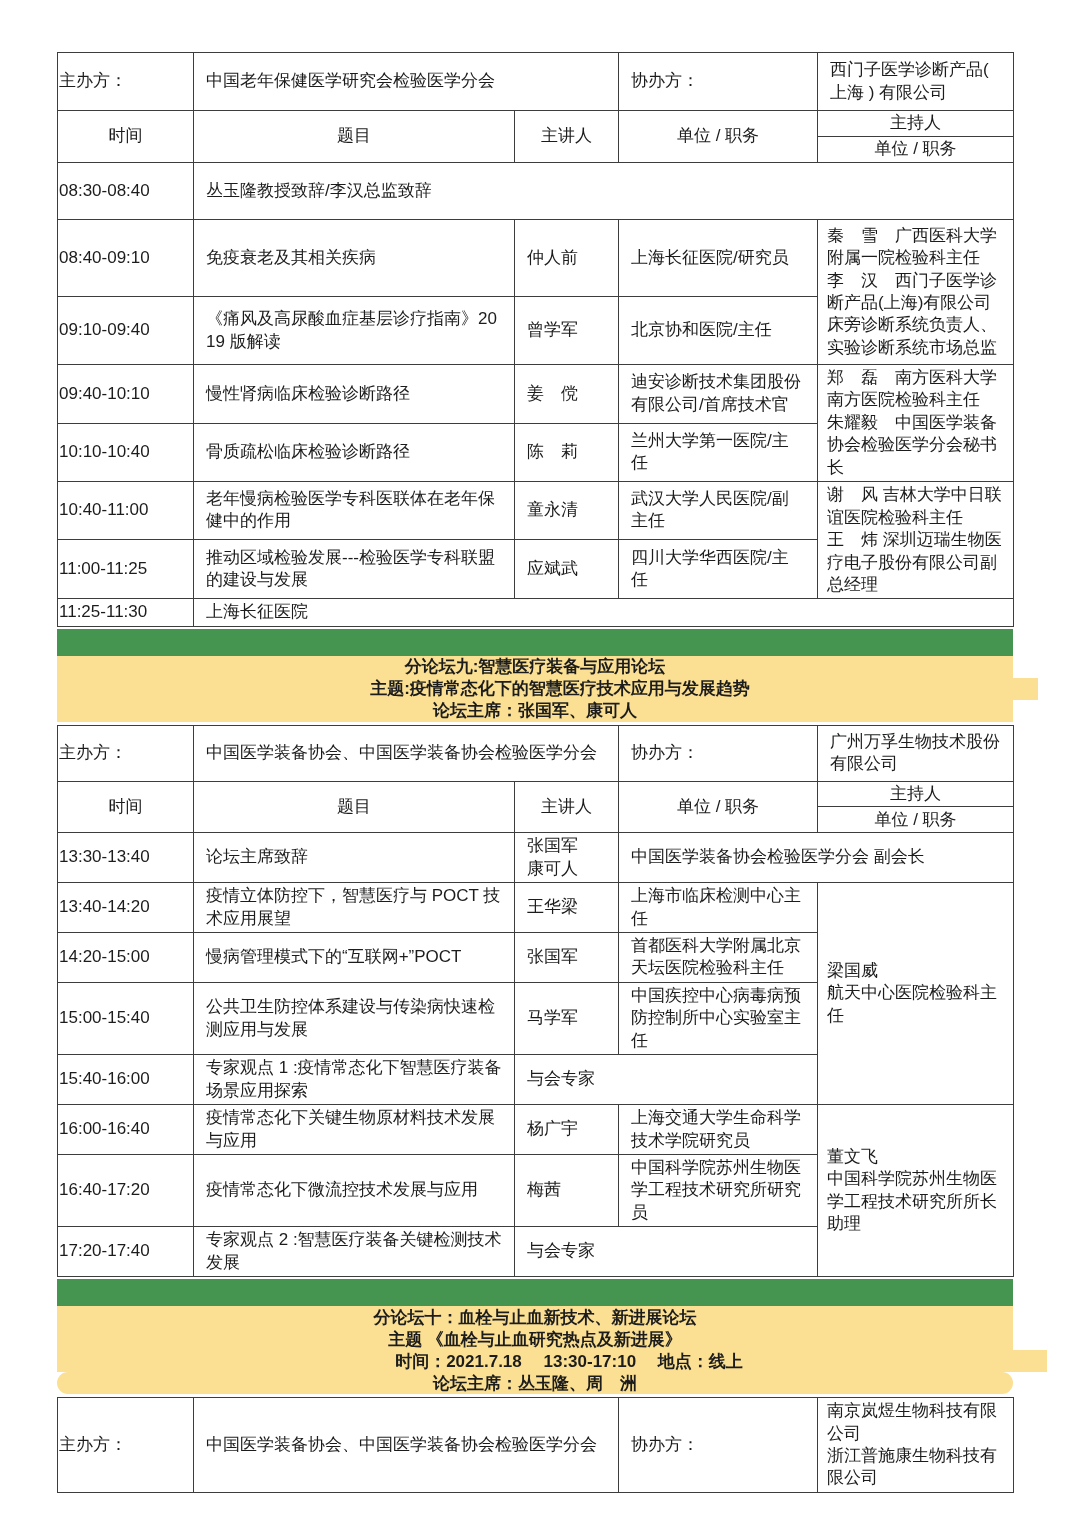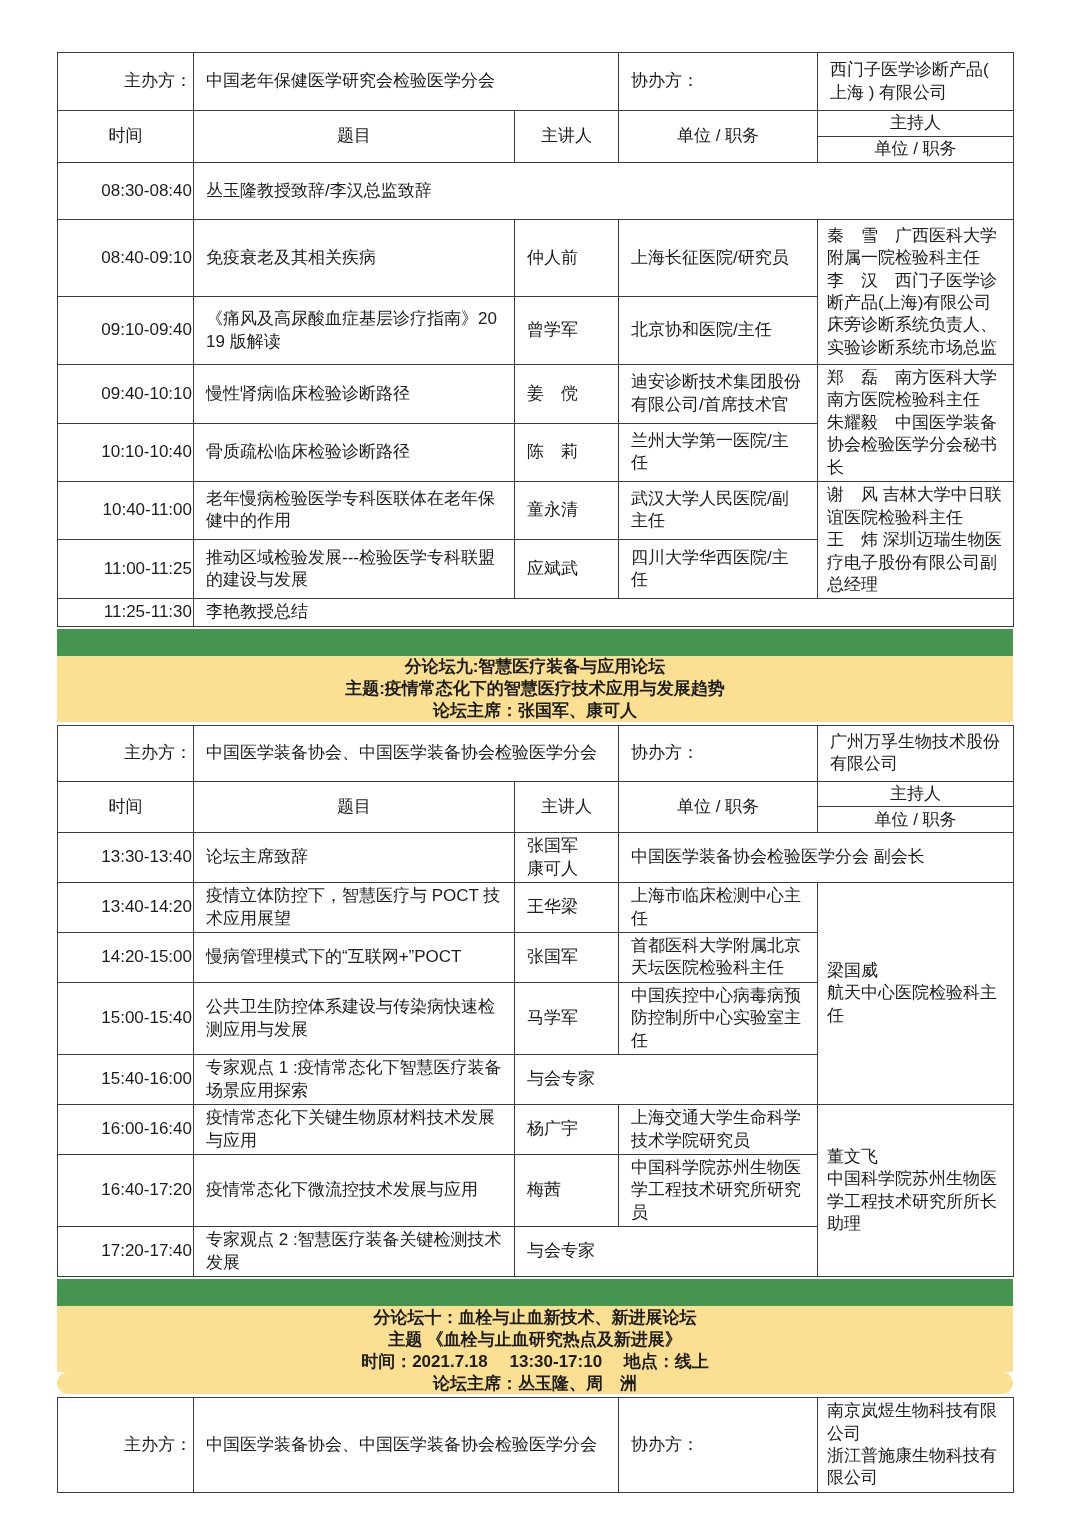--- a/index.html
+++ b/index.html
@@ -2,21 +2,21 @@
 <html><head>
 <meta charset="utf-8">
 <style>
   html,body{margin:0;padding:0;background:#ffffff;}
   body{font-family:"Liberation Sans","DejaVu Sans",sans-serif;color:#1c1c1c;}
   .page{position:relative;width:1080px;height:1528px;background:#ffffff;overflow:hidden;}
   .doc{margin-left:57px;padding-top:52px;width:958px;}
   table.grid{border-collapse:collapse;table-layout:fixed;width:956px;}
   table.grid td,table.grid th{border:1px solid #3d3d3d;font-size:17px;font-weight:normal;
     line-height:1.32;vertical-align:middle;overflow:hidden;word-break:break-all;}
-  td.c{text-align:right;}
+  td.c{text-align:left;}
   td.l{text-align:left;padding:2px 12px;}
   td.host{text-align:left;padding:2px 9px;}
   th.hdr{font-weight:bold;text-align:center;font-size:17px;}
   .pre{white-space:pre-line;}
   .vtop{vertical-align:top !important;padding-top:3px;}
   .band-green{width:956px;height:27px;margin-top:2px;}
   .band-yellow{width:956px;height:22px;margin-top:0;display:flex;align-items:center;
     justify-content:center;font-weight:bold;font-size:17px;}
   .gap3{height:3px;}
 </style>
@@ -92,30 +92,30 @@
 王　炜 深圳迈瑞生物医疗电子股份有限公司副总经理</td>
     </tr>
     <tr style="height:57px">
       <td class="c">11:00-11:25</td>
       <td class="l">推动区域检验发展---检验医学专科联盟的建设与发展</td>
       <td class="l">应斌武</td>
       <td class="l">四川大学华西医院/主任</td>
     </tr>
     <tr style="height:27px">
       <td class="c">11:25-11:30</td>
-      <td class="l" colspan="4">李艳教授总结</td>
+      <td class="l" colspan="4">上海长征医院</td>
     </tr>
   </tbody>
       </table>
 
   <div class="band-green" style="background: rgb(69, 149, 81);"></div>
   <div class="band-yellow" style="background: rgb(251, 224, 147);">
         <span>分论坛九:智慧医疗装备与应用论坛</span>
       </div>
-  <div class="band-yellow" style="background: rgb(251, 224, 147);">
+  <div class="band-yellow" style="background: rgb(251, 224, 147); padding-left: 25px;">
         <span>主题:疫情常态化下的智慧医疗技术应用与发展趋势</span>
       </div>
   <div class="band-yellow" style="background: rgb(251, 224, 147); justify-content: center;">
         <span>论坛主席：张国军、康可人</span>
       </div>
   <div class="gap3"></div>
 
   <table class="grid">
     <colgroup>
       <col style="width:136px">
@@ -195,21 +195,21 @@
   </tbody>
       </table>
 
   <div class="band-green" style="background: rgb(69, 149, 81);"></div>
   <div class="band-yellow" style="background: rgb(251, 224, 147); align-items: center;">
         <span>分论坛十：血栓与止血新技术、新进展论坛</span>
       </div>
   <div class="band-yellow" style="background: rgb(251, 224, 147);">
         <span>主题 《血栓与止血研究热点及新进展》</span>
       </div>
-  <div class="band-yellow" style="background: rgb(251, 224, 147);">
+  <div class="band-yellow" style="background: rgb(251, 224, 147); padding-left: 34px;">
         <span>时间：2021.7.18　 13:30-17:10 　地点：线上</span>
       </div>
   <div class="band-yellow" style="background: rgb(251, 224, 147); border-radius: 11px;">
         <span>论坛主席：丛玉隆、周　洲</span>
       </div>
   <div class="gap3"></div>
 
   <table class="grid">
     <colgroup>
       <col style="width:136px">

